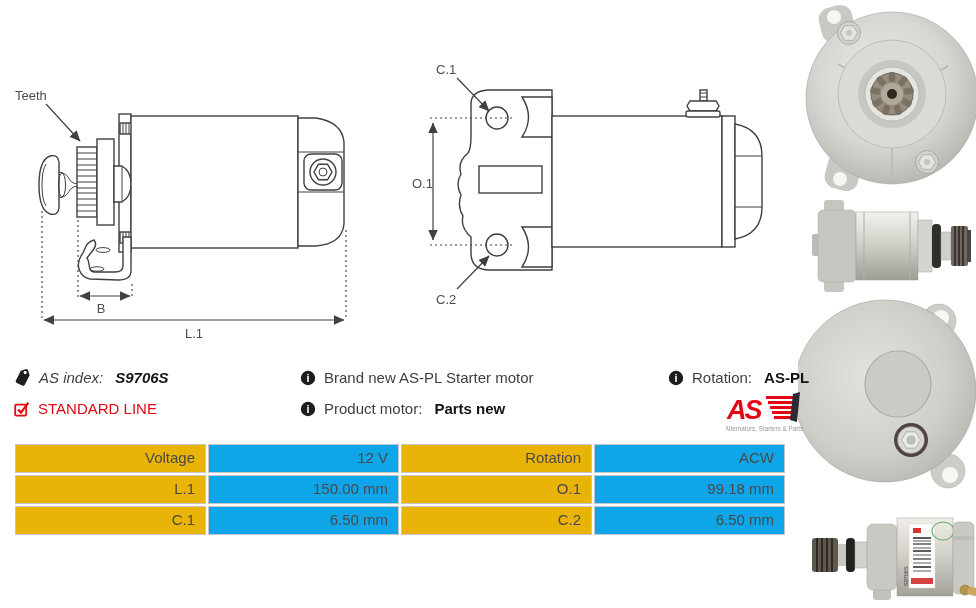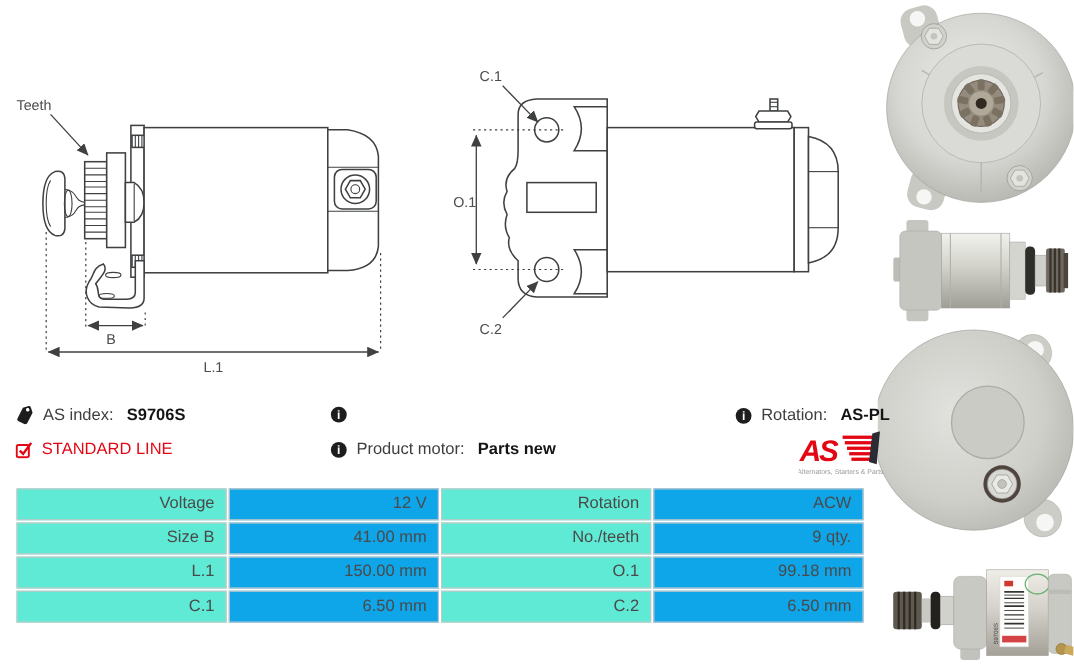--- a/index.html
+++ b/index.html
@@ -20,21 +20,21 @@
   .info-item{position:absolute;display:flex;align-items:center;gap:8px;
     font-size:15px;color:#3e3e3e;white-space:nowrap;}
   .info-item .val{font-weight:bold;color:#141414;margin-left:4px;}
   .standard{color:#e30613;font-weight:normal;}
   
   table.spec{position:absolute;left:13px;top:442px;width:774px;
     border-collapse:separate;border-spacing:2px;font-size:15px;color:#4a4a4a;
     table-layout:fixed;}
   table.spec td{border:1px solid #c6c6c6;text-align:right;padding:1px 10px;
     vertical-align:middle;height:25px;line-height:1.25;}
-  table.spec td.lab{background:#5eead4;}
+  table.spec td.lab{background:#eab308;}
   table.spec td.valc{background:#0ea5e9;}
   table.spec tr.tall td{height:41px;}
 </style>
 </head>
 <body>
 
 <svg class="abs" style="left:2px;top:80px;" width="400" height="270" viewBox="0 0 400 270">
   <defs>
     <marker id="ah1" markerWidth="10" markerHeight="8" refX="8.5" refY="4" orient="auto-start-reverse">
       <path d="M0,0 L9,4 L0,8 Z" fill="#3f4042"></path>
@@ -298,21 +298,21 @@
   </g>
   <ellipse cx="133" cy="33" rx="11" ry="9" fill="none" stroke="#4aa556" stroke-width="1.2" opacity="0.8"></ellipse>
   <rect x="143" y="24" width="21" height="72" rx="5" fill="#c9c9c4" stroke="#a5a59f" stroke-width="0.5"></rect>
   <rect x="143" y="38" width="21" height="4" fill="#bdbdb7"></rect>
   <g>
     <circle cx="155" cy="92" r="5" fill="#b5954d" stroke="#8a6f33" stroke-width="0.6"></circle>
     <rect x="158" y="88" width="10" height="8" rx="2" fill="#caa85c" transform="rotate(15 158 92)"></rect>
   </g>
 </svg>
 
-<div class="info-item" style="left:14px;top:369px;">
+<div class="info-item" style="left:14px;top:369px;font-style:italic;">
   <svg width="17" height="17" viewBox="0 0 17 17">
     <g transform="rotate(-18 8.5 8.5)">
       <path d="M1.5,9 L9,1.5 H13.8 Q16,1.5 16,3.7 V8.5 L8.5,16 Q7,17.3 5.6,16 L1.5,12 Q0,10.5 1.5,9 Z" fill="#1d1d1d"></path>
       <circle cx="12.6" cy="4.6" r="1.6" fill="#ffffff"></circle>
     </g>
   </svg>
   <span>AS index:</span>
   <span class="val">S9706S</span>
 </div>
 
@@ -322,20 +322,21 @@
     <path d="M4,8.6 L7,11.6 L14.4,1.6" fill="none" stroke="#e30613" stroke-width="2.2"></path>
   </svg>
   <span class="standard">STANDARD LINE</span>
 </div>
 
 <div class="info-item" style="left:300px;top:369px;">
   <svg width="16" height="16" viewBox="0 0 16 16">
     <circle cx="8" cy="8" r="7.2" fill="#1d1d1d"></circle>
     <text x="8" y="12" text-anchor="middle" font-size="11" font-weight="bold" fill="#ffffff" font-family="Liberation Serif,serif">i</text>
   </svg>
+  <span>Brand new AS-PL Starter motor</span>
 </div>
 
 <div class="info-item" style="left:300px;top:400px;">
   <svg width="16" height="16" viewBox="0 0 16 16">
     <circle cx="8" cy="8" r="7.2" fill="#1d1d1d"></circle>
     <text x="8" y="12" text-anchor="middle" font-size="11" font-weight="bold" fill="#ffffff" font-family="Liberation Serif,serif">i</text>
   </svg>
   <span>Product motor:</span>
   <span class="val">Parts new</span>
 </div>
@@ -370,26 +371,20 @@
       <col style="width:25%">
     </colgroup>
   <tbody>
     <tr>
       <td class="lab">Voltage</td>
       <td class="valc">12 V</td>
       <td class="lab">Rotation</td>
       <td class="valc">ACW</td>
     </tr>
     <tr>
-      <td class="lab">Size B</td>
-      <td class="valc">41.00 mm</td>
-      <td class="lab">No./teeth</td>
-      <td class="valc">9 qty.</td>
-    </tr>
-    <tr>
       <td class="lab">L.1</td>
       <td class="valc">150.00 mm</td>
       <td class="lab">O.1</td>
       <td class="valc">99.18 mm</td>
     </tr>
     <tr>
       <td class="lab">C.1</td>
       <td class="valc">6.50 mm</td>
       <td class="lab">C.2</td>
       <td class="valc">6.50 mm</td>

